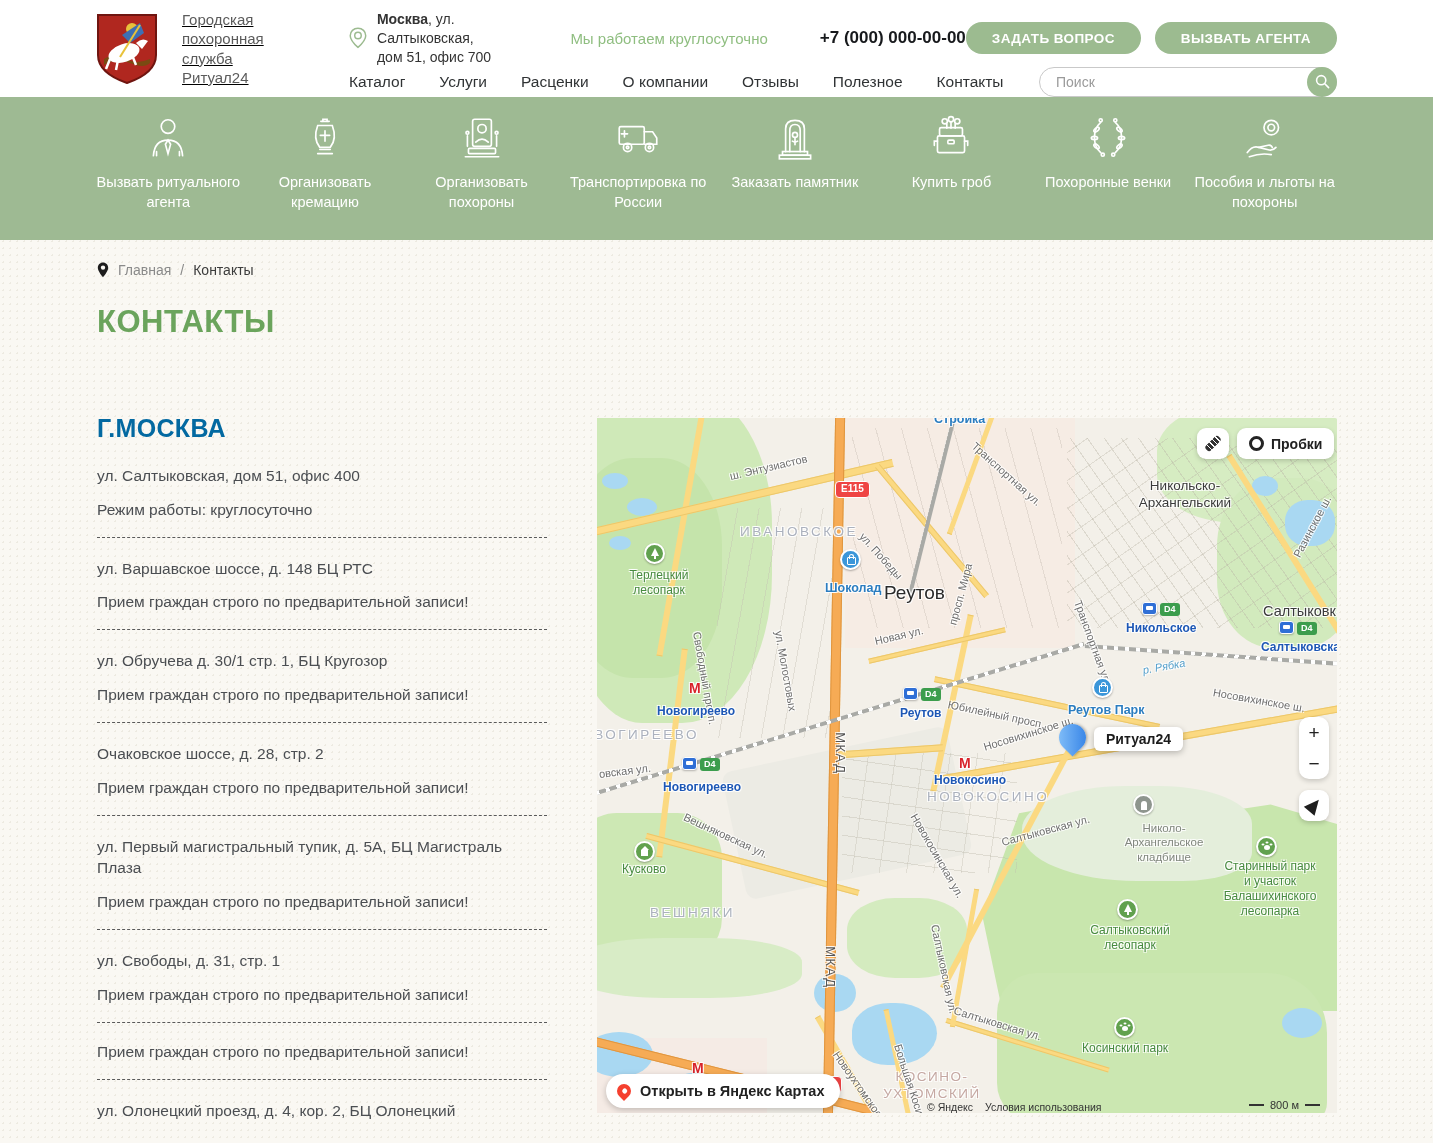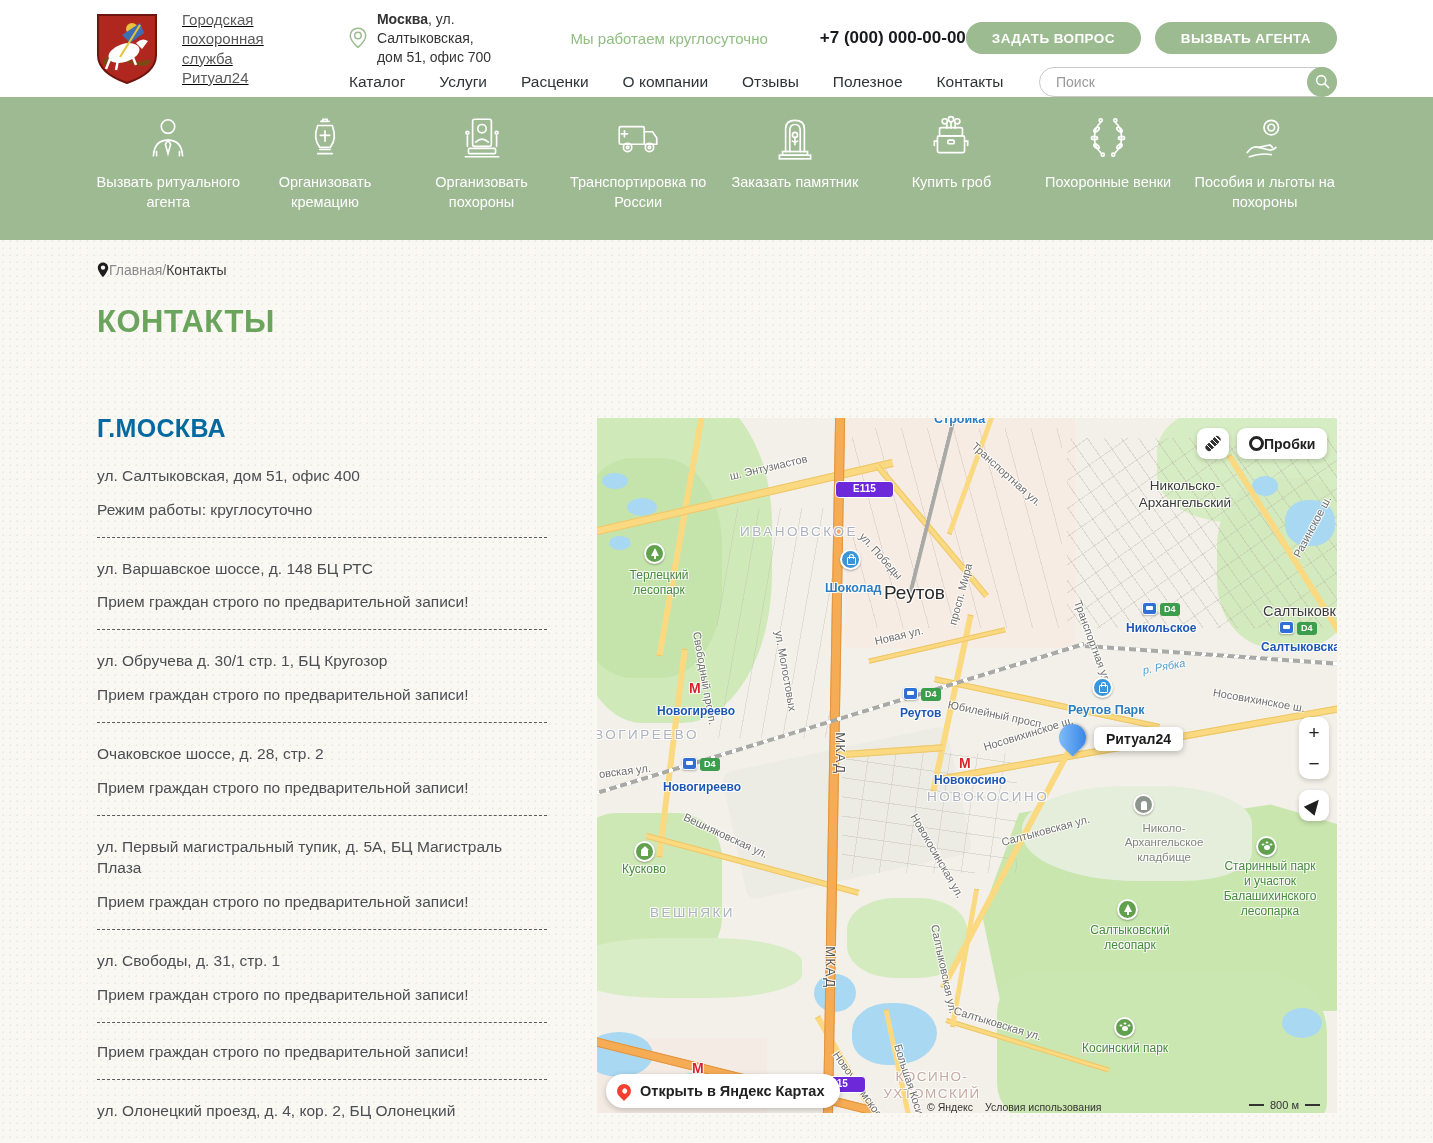--- a/index.html
+++ b/index.html
@@ -32,21 +32,21 @@
   .search-btn{position:absolute;right:0;top:0;width:30px;height:30px;border-radius:50%;background:#9cbb90;
     border:none;cursor:pointer;display:flex;align-items:center;justify-content:center;}
 
   
   .banner{background:#9eba93;height:143px;padding:14px 90px 0;box-sizing:border-box;display:flex;justify-content:space-between;}
   .svc{display:flex;flex-direction:column;align-items:center;width:158px;cursor:pointer;}
   .svc .svc-ic{height:54px;display:flex;align-items:center;justify-content:center;}
   .svc .svc-label{margin-top:8px;color:#fff;font-size:14.5px;line-height:1.35;text-align:center;}
 
   
-  .breadcrumb{display:flex;align-items:center;margin:22px 0 0 97px;font-size:14px;}
+  .breadcrumb{display:flex;align-items:center;gap:9px;margin:22px 0 0 97px;font-size:14px;}
   .breadcrumb .bc-home{color:#8a8a8a;cursor:pointer;}
   .breadcrumb .bc-sep{color:#8a8a8a;}
   .breadcrumb .bc-cur{color:#3c3c3c;}
   h1.page-title{margin:26px 0 0 97px;font-size:31px;letter-spacing:.5px;color:#6ba45c;font-weight:700;}
   .addresses{position:absolute;left:97px;top:414px;width:450px;}
   h2.city{margin:0 0 22px;font-size:25px;color:#0369a1;font-weight:700;letter-spacing:.3px;}
   .addr{margin:0 0 14px;font-size:15.5px;color:#4b4e52;line-height:1.4;}
   .note{margin:0 0 18px;font-size:15.5px;color:#4b4e52;}
   .sep{border-bottom:1px dashed #5a5a5a;margin:0 0 20px;}
 
@@ -68,21 +68,21 @@
   .ml-district{font-size:13.5px;color:#abb1bd;letter-spacing:2.5px;}
   .ml-district-pink{font-size:13.5px;color:#c5a8a2;letter-spacing:1.5px;white-space:pre-line;text-align:center;}
   .ml-city{font-size:19px;color:#2a2a2a;}
   .ml-city-sm{font-size:14.5px;color:#3a3a3a;}
   .ml-locality{font-size:13.5px;color:#3a3a3a;white-space:pre-line;text-align:center;}
   .ml-blue-place{font-size:12.5px;color:#2b7dc0;font-weight:600;}
   .ml-park{font-size:12px;color:#478a3f;white-space:pre-line;text-align:center;}
   .ml-water{font-size:11px;color:#55a0cc;font-style:italic;}
   .ml-metro-label,.ml-station-label{font-size:12px;color:#1d57b5;font-weight:700;}
   .ml-cemetery{font-size:11.5px;color:#80867d;white-space:pre-line;text-align:center;}
-  .ml-shield{background:#6d28d9;color:#fff;font-size:10px;font-weight:700;padding:1px 17px;border-radius:4px;border:1px solid #fff;text-shadow:none;}
+  .ml-shield{background:#ef4444;color:#fff;font-size:10px;font-weight:700;padding:1px 5px;border-radius:4px;border:1px solid #fff;text-shadow:none;}
   .ml-d4{background:#3c9d4d;color:#fff;font-size:9px;font-weight:700;padding:1px 4px;border-radius:3px;text-shadow:none;}
   .mi-metro{color:#d8232a;font-weight:700;font-size:14px;}
   .mi-station{width:15px;height:13px;background:#2f6fd6;border-radius:3px;border:1px solid #fff;box-shadow:0 1px 2px rgba(0,0,0,.25);}
   .mi-station::after{content:"";position:absolute;left:3px;right:3px;top:3px;height:4px;background:#fff;border-radius:1px;}
   .mi-mall,.mi-tree,.mi-paw,.mi-museum,.mi-cem{width:21px;height:21px;border-radius:50%;border:2px solid #fff;box-shadow:0 1px 2px rgba(0,0,0,.3);}
   .mi-mall{background:#3b96d9;}
   .mi-mall::after{content:"";position:absolute;left:5px;top:6px;width:7px;height:6px;border:1.5px solid #fff;border-radius:1px;}
   .mi-mall::before{content:"";position:absolute;left:7px;top:3px;width:3px;height:4px;border:1.5px solid #fff;border-bottom:none;border-radius:3px 3px 0 0;}
   .mi-tree,.mi-paw,.mi-museum{background:#61a14e;}
   .mi-tree::before{content:"";position:absolute;left:4.5px;top:3px;border-left:4px solid transparent;border-right:4px solid transparent;border-bottom:8px solid #fff;}
@@ -98,21 +98,21 @@
     background:linear-gradient(135deg,#8cc6fb,#2c7ce4);border-radius:50% 50% 50% 0;
     transform:rotate(-45deg);box-shadow:1px 1px 3px rgba(0,0,0,.3);cursor:pointer;}
   .map-pin-label{position:absolute;left:497px;top:309px;background:#fff;border-radius:6px;padding:4px 12px;
     font-size:14px;font-weight:700;color:#1c1c1c;box-shadow:0 2px 6px rgba(0,0,0,.25);}
 
   .map-btn{position:absolute;background:#fff;border-radius:9px;box-shadow:0 2px 5px rgba(0,0,0,.18);
     display:flex;align-items:center;justify-content:center;cursor:pointer;border:none;font-family:inherit;}
   .ruler-btn{left:600px;top:10px;width:32px;height:31px;}
   .ruler-glyph{width:18px;height:7px;background:#333;border-radius:3px;transform:rotate(-45deg);
     background-image:repeating-linear-gradient(90deg,#333 0 3px,#fff 3px 4px);}
-  .traffic-btn{left:640px;top:10px;height:31px;padding:12px 12px;justify-content:space-between;}
+  .traffic-btn{left:640px;top:10px;height:31px;padding:12px 12px;gap:7px;justify-content:space-between;}
   .traffic-ring{width:15px;height:15px;border:3px solid #242424;border-radius:50%;}
   .traffic-btn span{font-size:14px;font-weight:600;color:#222;}
   .zoom-panel{position:absolute;left:702px;top:299px;width:30px;height:62px;background:#fff;border-radius:10px;
     box-shadow:0 2px 5px rgba(0,0,0,.18);display:flex;flex-direction:column;}
   .zoom-panel button{flex:1;border:none;background:none;font-size:19px;color:#222;cursor:pointer;font-family:inherit;line-height:1;}
   .geo-btn{left:702px;top:372px;width:30px;height:31px;}
   .geo-arrow{width:0;height:0;border-left:7px solid transparent;border-right:7px solid transparent;
     border-bottom:15px solid #1f1f1f;transform:rotate(40deg);}
   .open-yandex{position:absolute;left:9px;top:656px;height:34px;border-radius:17px;background:#fff;
     box-shadow:0 2px 6px rgba(0,0,0,.22);display:flex;align-items:center;gap:9px;padding:0 16px 0 11px;cursor:pointer;}

